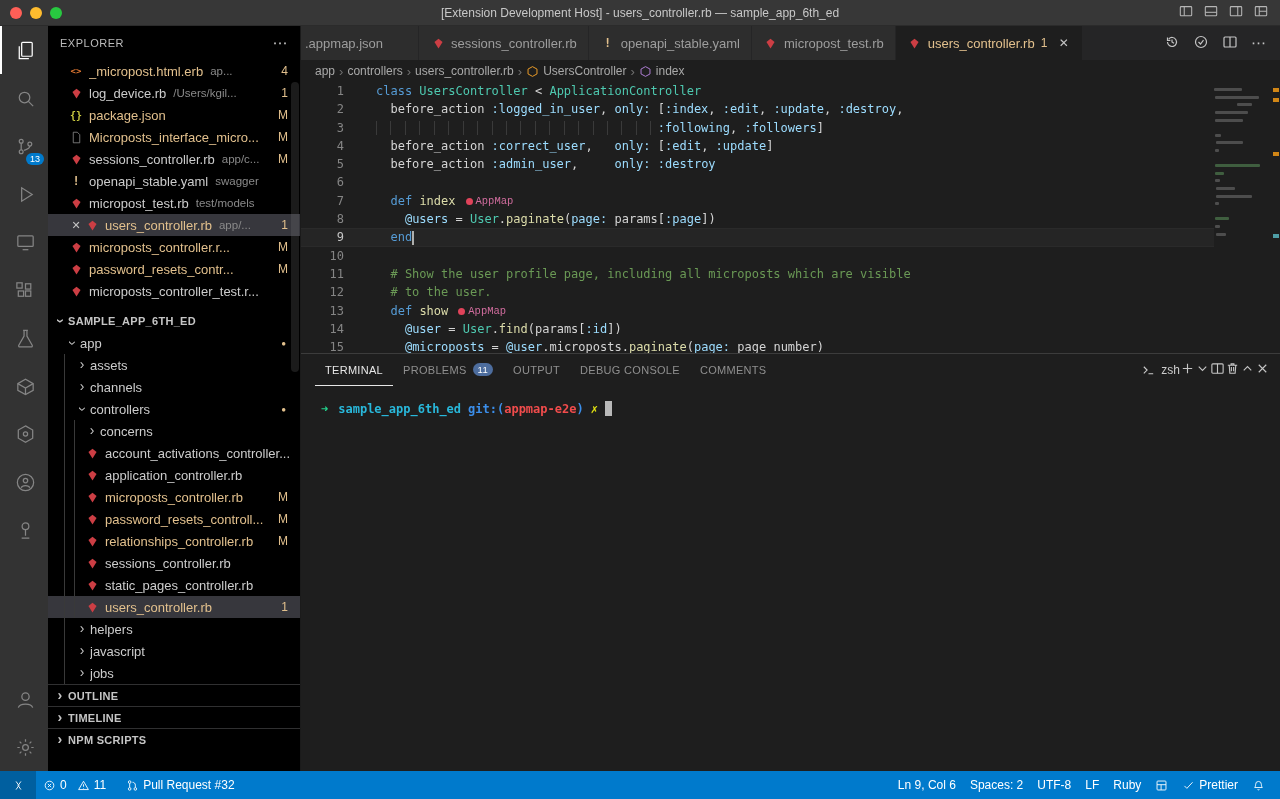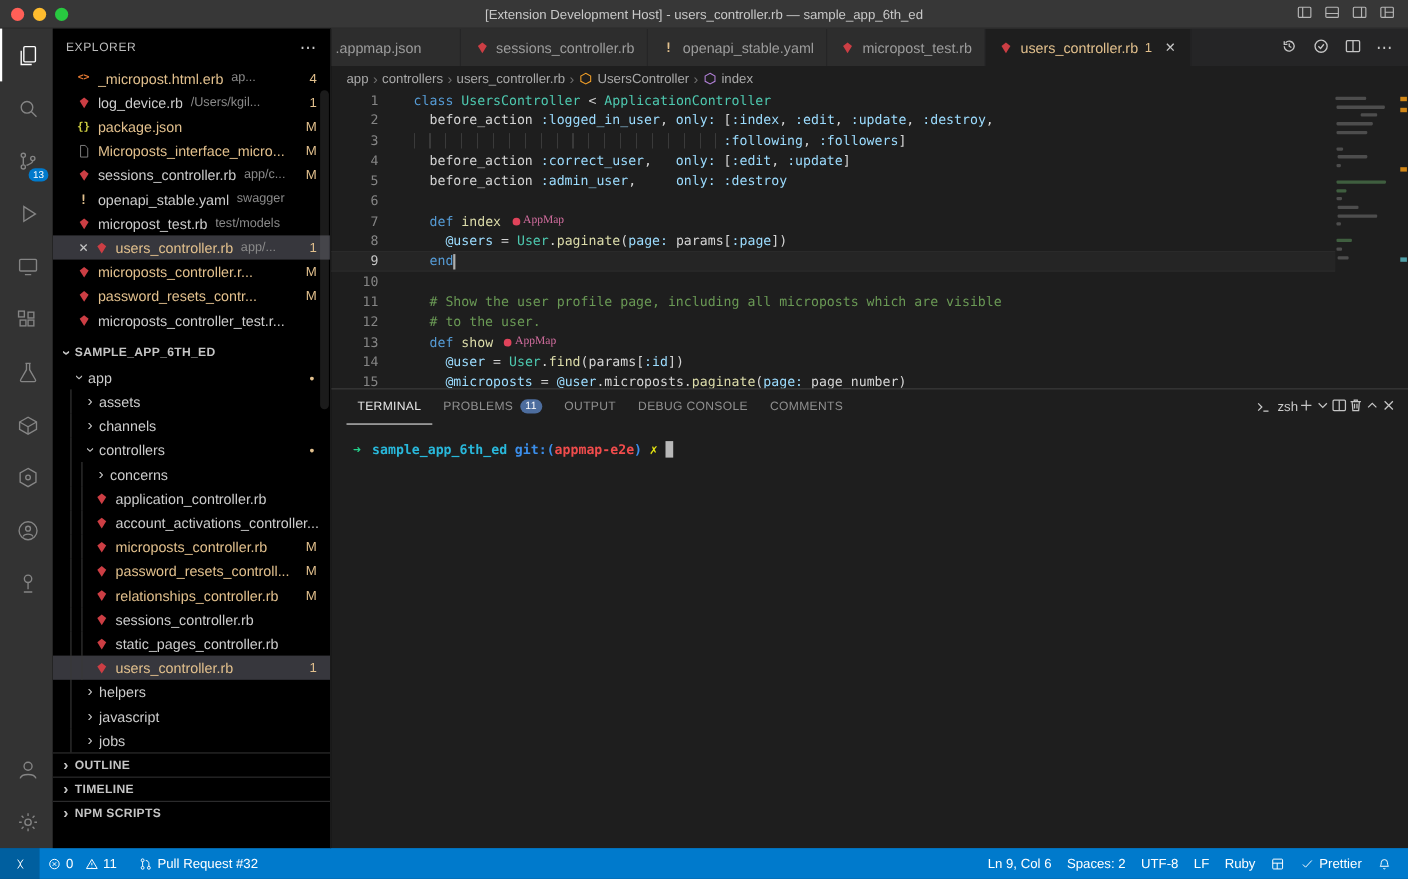--- a/index.html
+++ b/index.html
@@ -67,21 +67,21 @@
 .code-wrap{flex:1;display:flex;position:relative;min-height:0;overflow:hidden;font-family:"DejaVu Sans Mono",monospace}
 .code-lines{flex:1;min-width:0}
 .code-row{display:flex;height:18.3px;line-height:18.3px;font-size:12px;white-space:pre;position:relative}
 .code-row.current{background:rgba(255,255,255,.035);box-shadow:inset 0 1px 0 #2a2a2a,inset 0 -1px 0 #2a2a2a}
 .ln{width:43px;text-align:right;color:#858585;flex:none}
 .ln.act{color:#c6c6c6}
 .ltext{padding-left:32px}
 .gitbar{position:absolute;left:47px;top:2px;bottom:2px;width:3px;background:#3c6e91;border-radius:1px}
 .sg-k{color:#569cd6}.sg-c{color:#4ec9b0}.sg-s{color:#9cdcfe}.sg-f{color:#dcdcaa}.sg-t{color:#d4d4d4}.sg-m{color:#6a9955}.sg-v{color:#9cdcfe}
 .sg-g{background:repeating-linear-gradient(to right,#3a3a3a 0,#3a3a3a 1px,transparent 1px,transparent 14.44px)}
-.appmap-deco{margin-left:10px;color:#d16d9e;font-size:10.5px;font-family:Liberation Serif, serif;display:inline-flex;align-items:center;gap:3px;vertical-align:middle}
+.appmap-deco{margin-left:10px;color:#d16d9e;font-size:10.5px;font-family:Liberation Mono, monospace;display:inline-flex;align-items:center;gap:3px;vertical-align:middle}
 .am-dot{width:7px;height:7px;border-radius:50%;background:#e0435a;display:inline-block}
 .caret{display:inline-block;width:1.5px;height:14px;background:#aeafad;vertical-align:middle}
 .minimap{width:58px;flex:none;padding-top:4px}
 .mm-row{height:7.6px;display:flex;align-items:center}
 .mm-bar{height:3px;background:#4d4d4d;border-radius:1px}
 .mm-bar.mm-com{background:#3f5e3f}
 .ruler{width:8px;flex:none;position:relative}
 .rmark{position:absolute;left:1px;width:6px;height:4px}
 
 .panel{height:418px;flex:none;border-top:1px solid #3c3c3c;display:flex;flex-direction:column;background:#1e1e1e}
@@ -364,31 +364,31 @@
             <span class="tlabel">concerns</span>
           </div>
           <div class="trow">
             <span class="ig"></span>
             <span class="ig"></span>
             <span class="fi">
               <svg viewBox="0 0 16 16">
                 <path fill="#cc3e44" d="M3 6 L8 2 L13 6 L8 14 Z"></path>
               </svg>
             </span>
+            <span class="tlabel">account_activations_controller...</span>
+          </div>
+          <div class="trow">
+            <span class="ig"></span>
+            <span class="ig"></span>
+            <span class="fi">
+              <svg viewBox="0 0 16 16">
+                <path fill="#cc3e44" d="M3 6 L8 2 L13 6 L8 14 Z"></path>
+              </svg>
+            </span>
             <span class="tlabel">application_controller.rb</span>
-          </div>
-          <div class="trow">
-            <span class="ig"></span>
-            <span class="ig"></span>
-            <span class="fi">
-              <svg viewBox="0 0 16 16">
-                <path fill="#cc3e44" d="M3 6 L8 2 L13 6 L8 14 Z"></path>
-              </svg>
-            </span>
-            <span class="tlabel">account_activations_controller...</span>
           </div>
           <div class="trow">
             <span class="ig"></span>
             <span class="ig"></span>
             <span class="fi">
               <svg viewBox="0 0 16 16">
                 <path fill="#cc3e44" d="M3 6 L8 2 L13 6 L8 14 Z"></path>
               </svg>
             </span>
             <span class="tlabel mod">microposts_controller.rb</span>

